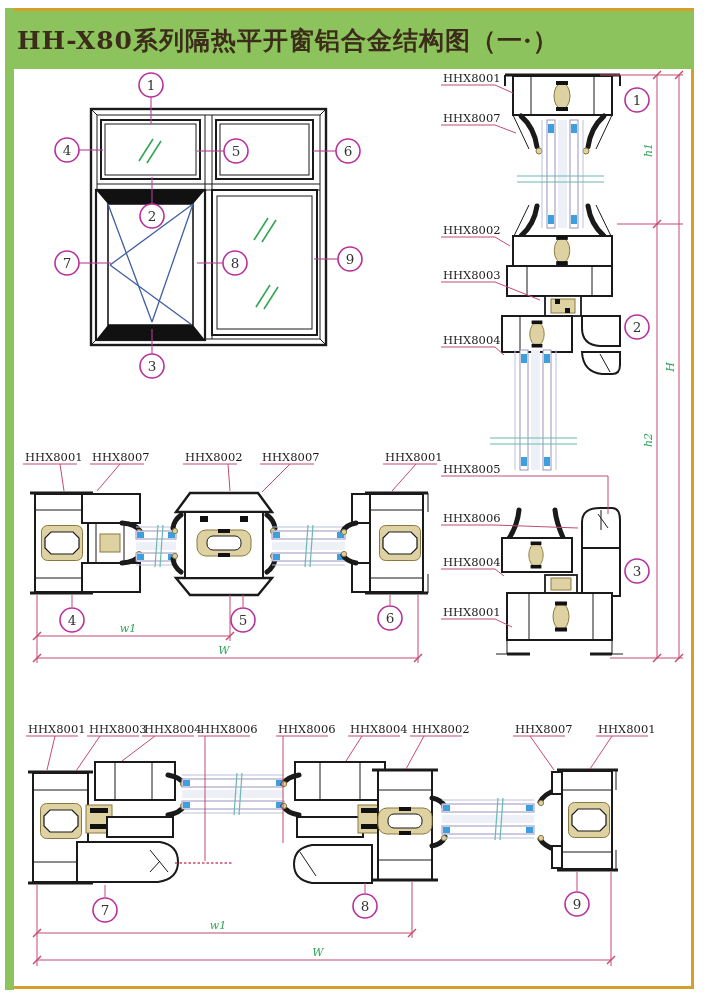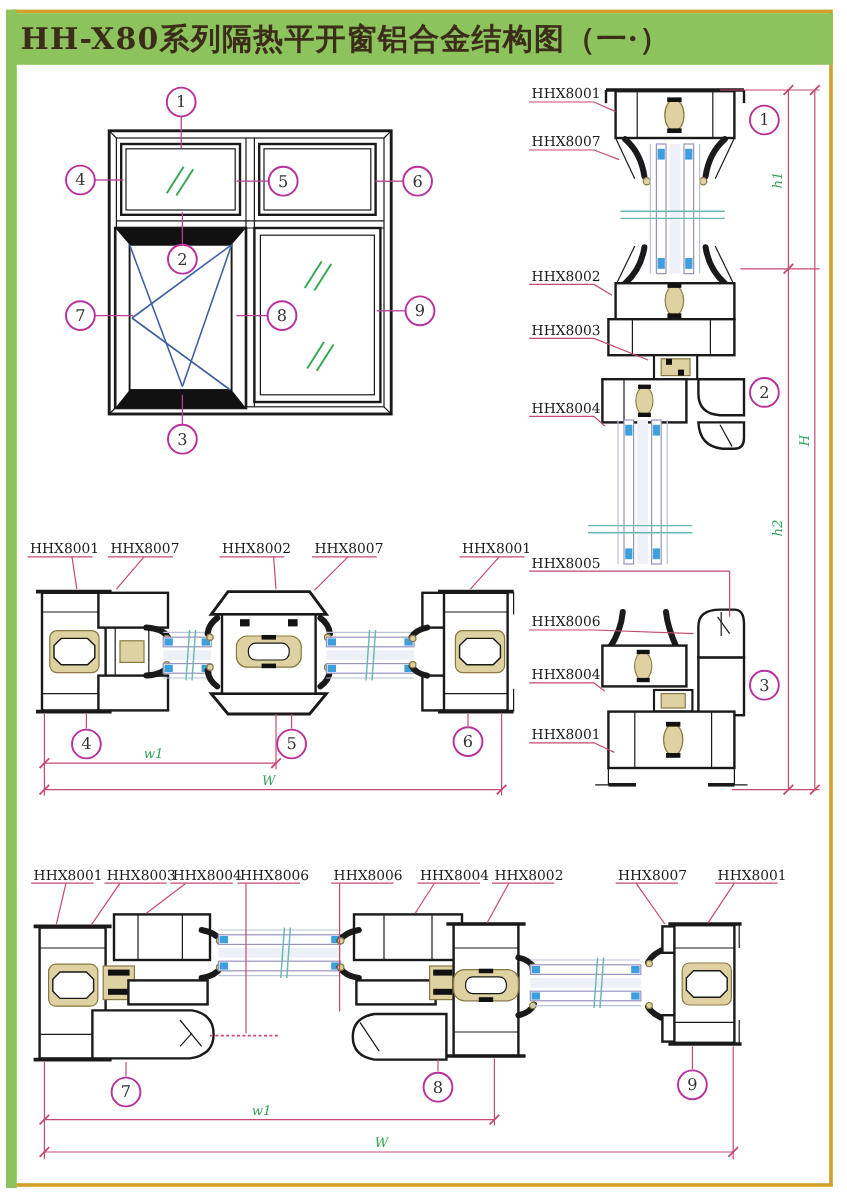--- a/index.html
+++ b/index.html
@@ -1,21 +1,21 @@
 <!DOCTYPE html>
 <html><head>
 <meta charset="utf-8">
 <style>
   html,body{margin:0;padding:0;background:#f6f6f2;}
   .page{position:relative;width:706px;height:1000px;background:#ffffff;overflow:hidden;
         font-family:"DejaVu Serif","Liberation Serif",serif;}
   .gold-border{position:absolute;left:10px;top:8px;width:684px;height:981px;
                border:3px solid #d4a02a;box-sizing:border-box;}
   .green-strip{position:absolute;left:5px;top:8px;width:9px;height:982px;background:#8dc35c;}
-  .title-bar{position:absolute;left:5px;top:11px;width:689px;height:43px;background:#8dc35c;
+  .title-bar{position:absolute;left:5px;top:11px;width:689px;height:58px;background:#8dc35c;
              display:flex;align-items:center;}
   .title-bar span{font-size:25px;font-weight:bold;color:#3c2d1b;letter-spacing:1px;
                   padding-left:12px;white-space:nowrap;}
   svg.sheet{position:absolute;left:0;top:0;}
   .lbl{font-size:11.5px;fill:#1a1a1a;font-family:"DejaVu Serif","Liberation Serif",serif;}
   .dimtxt{font-size:11px;fill:#2fa357;font-style:italic;}
   .digit{font-size:13.5px;fill:#333;text-anchor:middle;}
   .blk{stroke:#1a1a1a;fill:#ffffff;}
   .thin{stroke:#1a1a1a;fill:none;stroke-width:1;}
   .arm{stroke:#1a1a1a;fill:none;stroke-width:5;stroke-linecap:round;}

